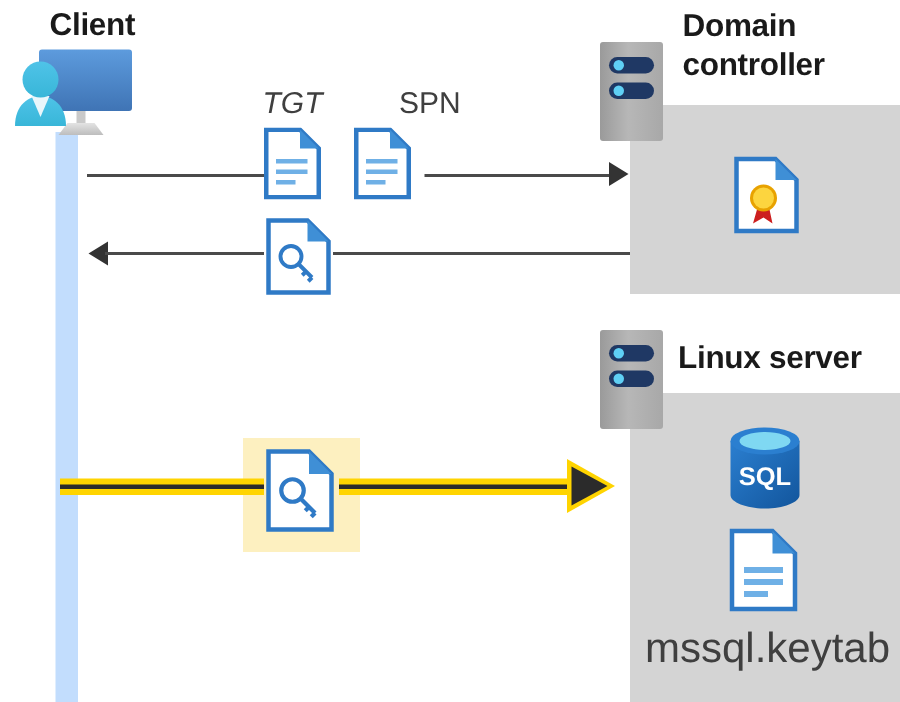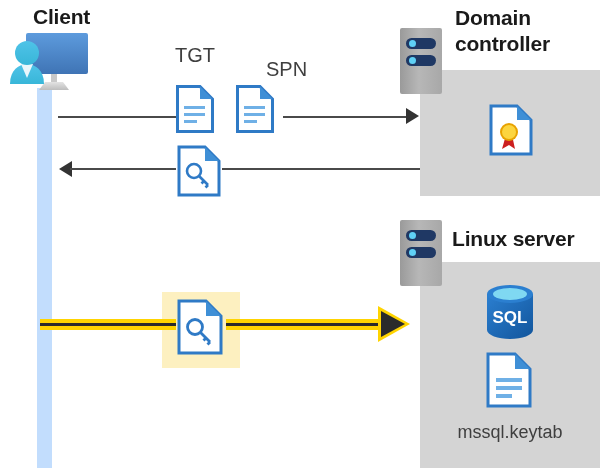--- a/index.html
+++ b/index.html
@@ -22,21 +22,21 @@
   }
   .lbl{
     position:absolute;
     color:#3f3f3f;
     font-size:20px;
     line-height:22px;
   }
   .filelbl{
     position:absolute;
     color:#3f3f3f;
-    font-size:18px;
+    font-size:28px;
     line-height:24px;
     text-align:center;
   }
 
   
   .panel{position:absolute;background:#d4d4d4;}
 
   
   .lifeline{position:absolute;background:#c2ddfd;}
 
@@ -133,21 +133,21 @@
   <div class="srv" style="left:400px;top:220px;">
     <span class="bar" style="top:10px;">
         <i></i>
       </span>
     <span class="bar" style="top:27px;">
         <i></i>
       </span>
   </div>
   <div class="hdr" style="left:452px;top:226px;width:170px;">Linux server</div>
 
-  <div class="lbl" style="left:175px;top:44px;">TGT</div>
+  <div class="lbl" style="left:175px;top:58px;font-style:italic;">TGT</div>
   <div class="lbl" style="left:234px;top:58px;margin-left:32px;">SPN</div>
 
   <div class="hline" style="left:58px;top:116px;width:118px;"></div>
   <div class="hline" style="left:283px;top:116px;width:125px;"></div>
   <div class="arrowR" style="left:406px;top:108px;"></div>
 
   <div class="doc" style="left:176px;top:85px;width:38px;height:48px;">
     <svg viewBox="0 0 38 48" xmlns="http://www.w3.org/2000/svg">
       <path d="M1.5 1.5 H24 L36.5 14 V46.5 H1.5 Z" fill="#ffffff" stroke="#2f7ac6" stroke-width="3"></path>
       <path d="M24 1.5 L36.5 14 H24 Z" fill="#3f8fd6"></path>

